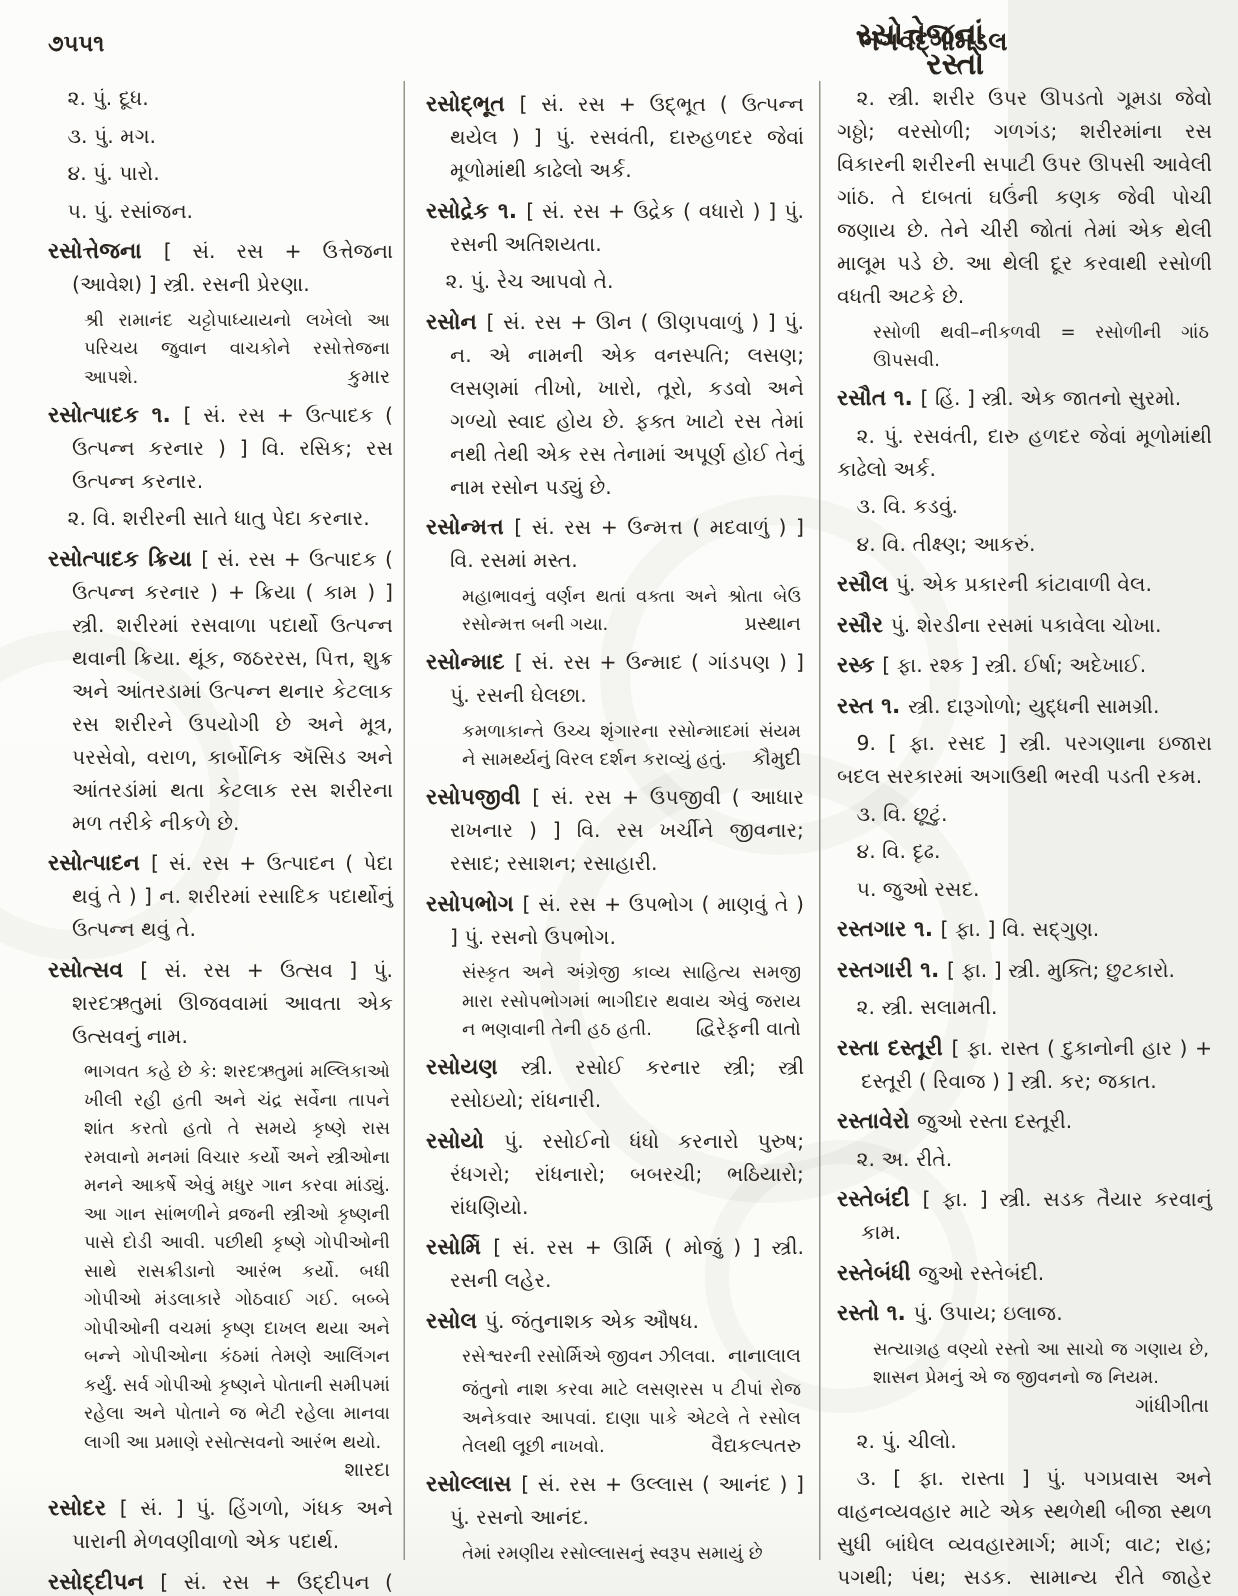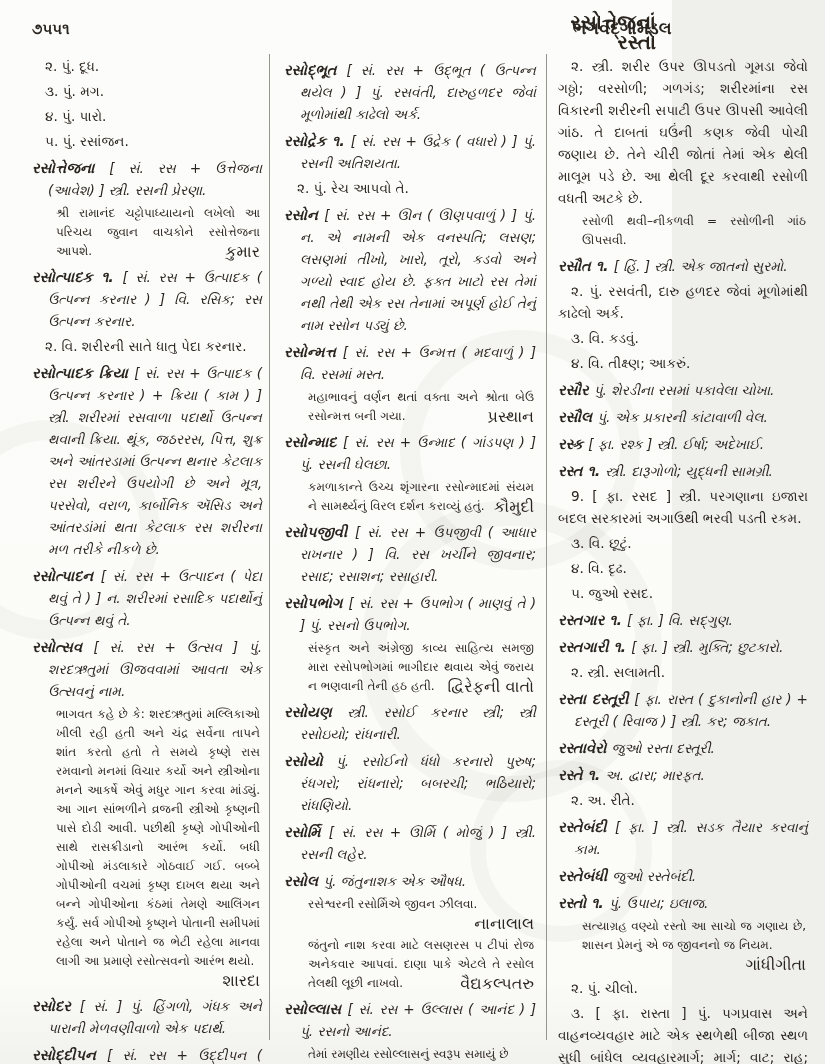--- a/index.html
+++ b/index.html
@@ -29,26 +29,26 @@
   .vrule{position:absolute;top:54px;bottom:24px;width:1px;background:#97948c;}
   #r1{left:269px;}
   #r2{left:546px;}
 
   .col{position:absolute;top:54px;text-align:justify;font-size:13.6px;line-height:22px;}
   #c1{left:32px;width:230px;}
   #c2{left:284px;width:252px;}
   #c3{left:558px;width:250px;}
 
   p.blk{margin:0 0 3px 0;}
-  p.entry{padding-left:16px;text-indent:-16px;margin-top:5px;font-style:italic;}
+  p.entry{padding-left:16px;text-indent:-16px;margin-top:5px;}
   .hw{font-weight:bold;font-size:14.6px;}
   p.sense{text-indent:13px;margin-top:1px;}
   p.quote{font-size:12px;line-height:19px;padding-left:24px;padding-right:2px;margin:2px 0 3px 0;}
   p.quote::after{content:"";display:block;clear:both;}
-  .src{float:right;font-size:16px;font-weight:500;}
+  .src{float:right;font-size:13px;font-weight:500;}
 </style>
 </head>
 <body>
 
 <div class="page">
 
   <span class="wm wm1"></span>
   <span class="wm wm2"></span>
   <span class="wm wm3"></span>
   <span class="wm wm4"></span>
@@ -102,34 +102,33 @@
       <p class="blk entry"><span class="hw">રસોલ્લાસ </span>[ સં. રસ + ઉલ્લાસ ( આનંદ ) ] પું. રસનો આનંદ.</p>
       <p class="blk quote">તેમાં રમણીય રસોલ્લાસનું સ્વરૂપ સમાયું છે</p>
     </div>
   <div class="col" id="c3">
       <p class="blk sense">૨. સ્ત્રી. શરીર ઉપર ઊપડતો ગૂમડા જેવો ગઠ્ઠો; વરસોળી; ગળગંડ; શરીરમાંના રસ વિકારની શરીરની સપાટી ઉપર ઊપસી આવેલી ગાંઠ. તે દાબતાં ઘઉંની કણક જેવી પોચી જણાય છે. તેને ચીરી જોતાં તેમાં એક થેલી માલૂમ પડે છે. આ થેલી દૂર કરવાથી રસોળી વધતી અટકે છે.</p>
       <p class="blk quote">રસોળી થવી–નીકળવી = રસોળીની ગાંઠ ઊપસવી.</p>
       <p class="blk entry"><span class="hw">રસૌત ૧. </span>[ હિં. ] સ્ત્રી. એક જાતનો સુરમો.</p>
       <p class="blk sense">૨. પું. રસવંતી, દારુ હળદર જેવાં મૂળોમાંથી કાઢેલો અર્ક.</p>
       <p class="blk sense">૩. વિ. કડવું.</p>
       <p class="blk sense">૪. વિ. તીક્ષ્ણ; આકરું.</p>
+      <p class="blk entry"><span class="hw">રસૌલ </span>પું. એક પ્રકારની કાંટાવાળી વેલ.</p>
       <p class="blk entry"><span class="hw">રસૌર </span>પું. શેરડીના રસમાં પકાવેલા ચોખા.</p>
-      <p class="blk entry"><span class="hw">રસૌલ </span>પું. એક પ્રકારની કાંટાવાળી વેલ.</p>
       <p class="blk entry"><span class="hw">રસ્ક </span>[ ફા. રશ્ક ] સ્ત્રી. ઈર્ષા; અદેખાઈ.</p>
       <p class="blk entry"><span class="hw">રસ્ત ૧. </span>સ્ત્રી. દારૂગોળો; યુદ્ધની સામગ્રી.</p>
       <p class="blk sense">9. [ ફા. રસદ ] સ્ત્રી. પરગણાના ઇજારા બદલ સરકારમાં અગાઉથી ભરવી પડતી રકમ.</p>
       <p class="blk sense">૩. વિ. છૂટું.</p>
       <p class="blk sense">૪. વિ. દૃઢ.</p>
       <p class="blk sense">૫. જુઓ રસદ.</p>
       <p class="blk entry"><span class="hw">રસ્તગાર ૧. </span>[ ફા. ] વિ. સદ્ગુણ.</p>
       <p class="blk entry"><span class="hw">રસ્તગારી ૧. </span>[ ફા. ] સ્ત્રી. મુક્તિ; છુટકારો.</p>
       <p class="blk sense">૨. સ્ત્રી. સલામતી.</p>
       <p class="blk entry"><span class="hw">રસ્તા દસ્તૂરી </span>[ ફા. રાસ્ત ( દુકાનોની હાર ) + દસ્તૂરી ( રિવાજ ) ] સ્ત્રી. કર; જકાત.</p>
       <p class="blk entry"><span class="hw">રસ્તાવેરો </span>જુઓ રસ્તા દસ્તૂરી.</p>
-      <p class="blk entry"><span class="hw">રસ્તે ૧. </span>અ. દ્વારા; મારફત.</p>
       <p class="blk sense">૨. અ. રીતે.</p>
       <p class="blk entry"><span class="hw">રસ્તેબંદી </span>[ ફા. ] સ્ત્રી. સડક તૈયાર કરવાનું કામ.</p>
       <p class="blk entry"><span class="hw">રસ્તેબંધી </span>જુઓ રસ્તેબંદી.</p>
       <p class="blk entry"><span class="hw">રસ્તો ૧. </span>પું. ઉપાય; ઇલાજ.</p>
       <p class="blk quote">સત્યાગ્રહ વણ્યો રસ્તો આ સાચો જ ગણાય છે, શાસન પ્રેમનું એ જ જીવનનો જ નિયમ.<span class="src">ગાંધીગીતા</span></p>
       <p class="blk sense">૨. પું. ચીલો.</p>
       <p class="blk sense">૩. [ ફા. રાસ્તા ] પું. પગપ્રવાસ અને વાહનવ્યવહાર માટે એક સ્થળેથી બીજા સ્થળ સુધી બાંધેલ વ્યવહારમાર્ગ; માર્ગ; વાટ; રાહ; પગથી; પંથ; સડક. સામાન્ય રીતે જાહેર ઉપયોગના સરિયામ માર્ગને રસ્તો કહે છે. જોઈતાં માપ મુજબ શાસ્ત્રીય દૃષ્ટિએ ટકાઉ સડકો બાંધનાર</p>
     </div>
 
 </div>

